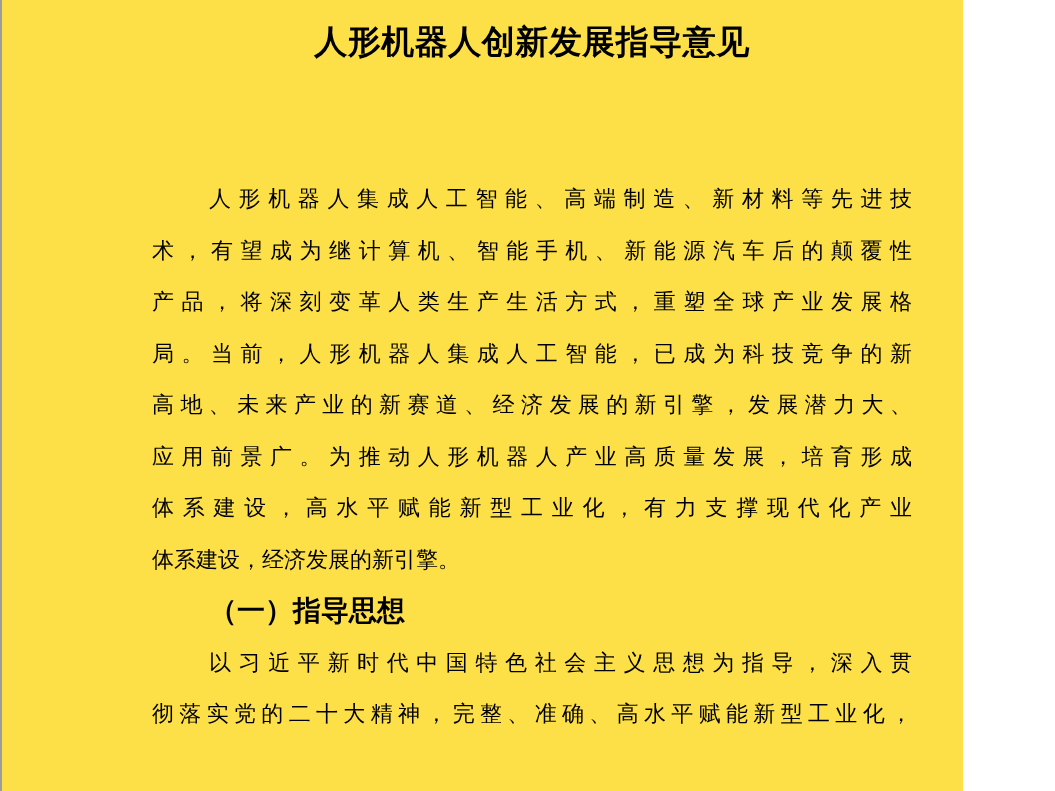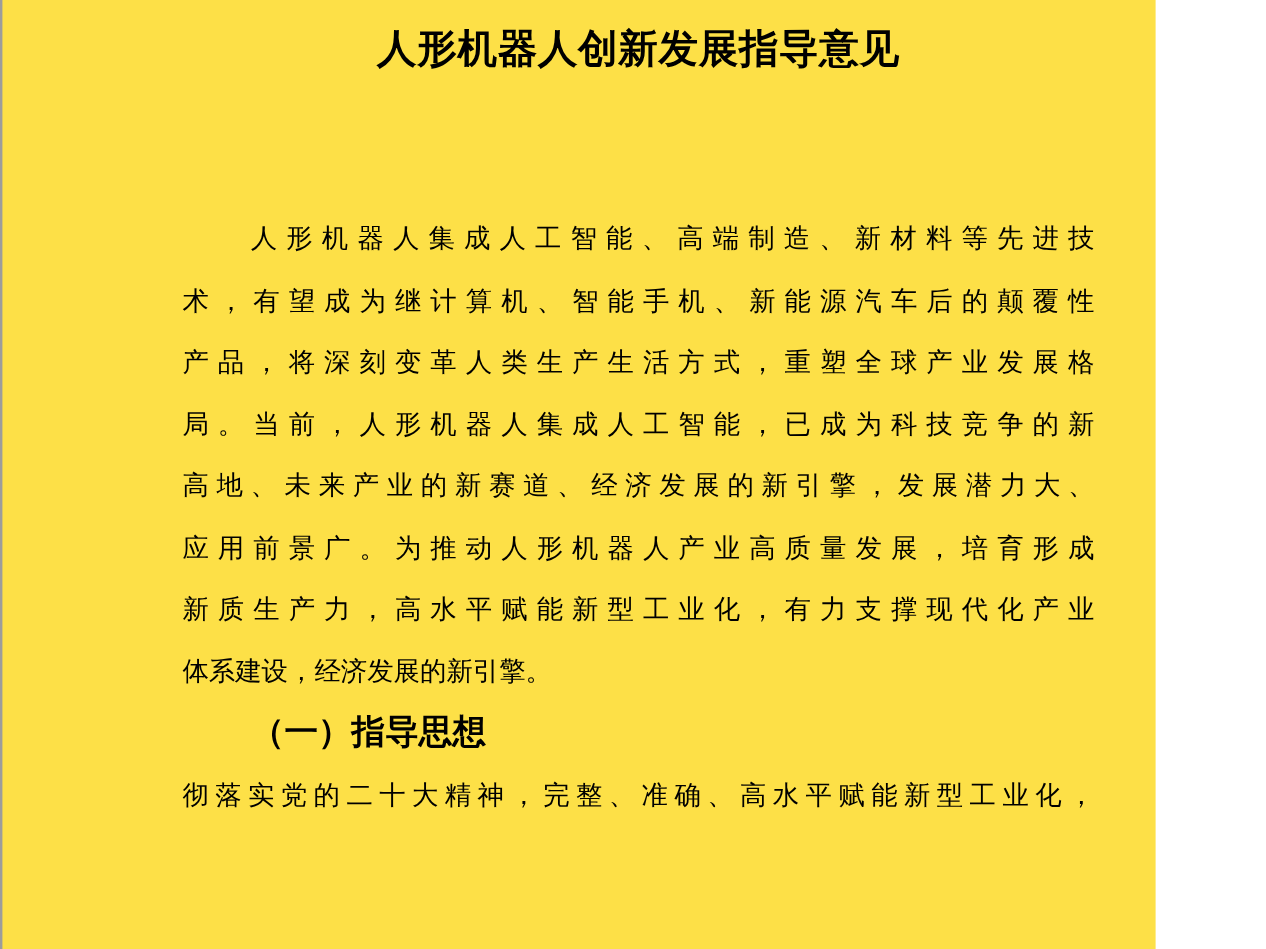--- a/index.html
+++ b/index.html
@@ -80,19 +80,20 @@
   <div class="page-edge"></div>
   <div class="doc">
     <div class="doc-title">人形机器人创新发展指导意见</div>
     <div class="doc-lines">
         <div class="line body indent justify">人形机器人集成人工智能、高端制造、新材料等先进技</div>
         <div class="line body justify">术，有望成为继计算机、智能手机、新能源汽车后的颠覆性</div>
         <div class="line body justify">产品，将深刻变革人类生产生活方式，重塑全球产业发展格</div>
         <div class="line body justify">局。当前，人形机器人集成人工智能，已成为科技竞争的新</div>
         <div class="line body justify">高地、未来产业的新赛道、经济发展的新引擎，发展潜力大、</div>
         <div class="line body justify">应用前景广。为推动人形机器人产业高质量发展，培育形成</div>
-        <div class="line body justify">新质生产力，高水平赋能新型工业化，有力支撑现代化产业</div>
+        <div class="line body justify">体系建设，高水平赋能新型工业化，有力支撑现代化产业</div>
         <div class="line body">体系建设，经济发展的新引擎。</div>
         <div class="line heading2 indent">（一）指导思想</div>
+        <div class="line body indent justify">以习近平新时代中国特色社会主义思想为指导，深入贯</div>
         <div class="line body justify">彻落实党的二十大精神，完整、准确、高水平赋能新型工业化，</div>
       </div>
   </div>
 </div>
 
 </body></html>

